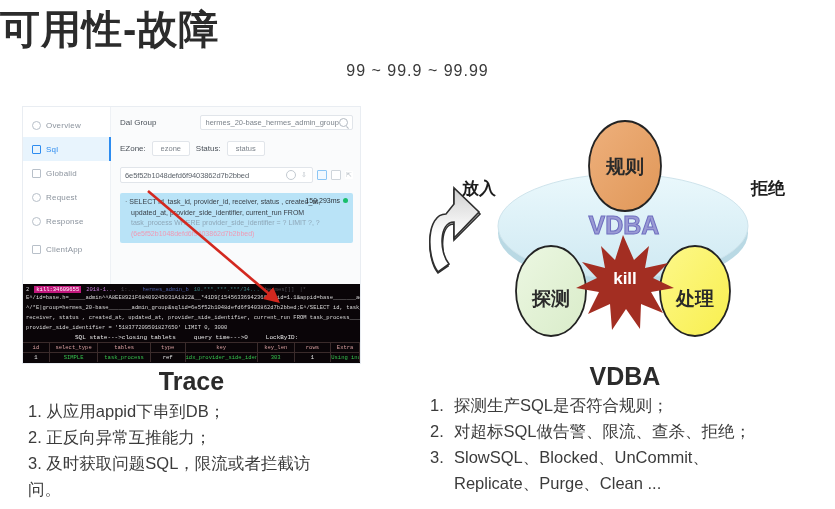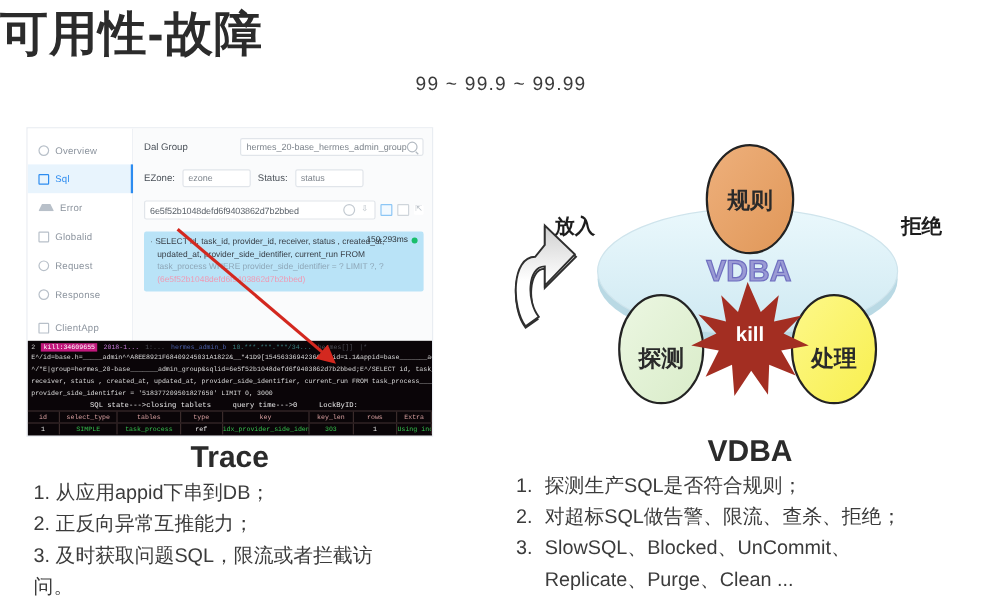--- a/index.html
+++ b/index.html
@@ -71,21 +71,21 @@
   .inp .val{color:#7d848c;overflow:hidden;white-space:nowrap;}
   .mag{
     width:7px;height:7px;border:1px solid #b3bac2;border-radius:50%;
     position:relative;flex:0 0 7px;
   }
   .mag:after{content:"";position:absolute;right:-2.5px;bottom:-1.5px;width:3px;height:1px;background:#b3bac2;transform:rotate(45deg);}
   .hist{font-size:8px;color:#2d8cf0;white-space:nowrap;display:flex;align-items:center;gap:2px;}
   .chev{width:0;height:0;border-left:3px solid transparent;border-right:3px solid transparent;border-top:3.5px solid #2d8cf0;}
 
   .row2{display:flex;align-items:center;gap:6px;margin-top:11px;}
-  .row2 .inp{width:57px;}
+  .row2 .inp{width:38px;justify-content:center;}
 
   .row3{display:flex;align-items:center;gap:4px;margin-top:11px;}
   .idbox{
     flex:1;height:16px;border:1px solid #e1e5ea;background:#fff;border-radius:2px;
     display:flex;align-items:center;padding:0 4px;box-sizing:border-box;
     font-size:7.5px;color:#5c636b;letter-spacing:-.1px;
     justify-content:space-between;
   }
   .mini-ico{
     width:8px;height:8px;border:1px solid #cfd5db;border-radius:1px;flex:0 0 8px;
@@ -169,24 +169,20 @@
     <div class="shot-sidebar">
       <div class="side-item">
         <span class="side-ico circle"></span>
         <span>Overview</span>
       </div>
       <div class="side-item active">
         <span class="side-ico"></span>
         <span>Sql</span>
       </div>
       <div class="side-item">
-        <span class="side-ico tri"></span>
-        <span>Error</span>
-      </div>
-      <div class="side-item">
         <span class="side-ico"></span>
         <span>Globalid</span>
       </div>
       <div class="side-item">
         <span class="side-ico circle"></span>
         <span>Request</span>
       </div>
       <div class="side-item">
         <span class="side-ico circle"></span>
         <span>Response</span>

